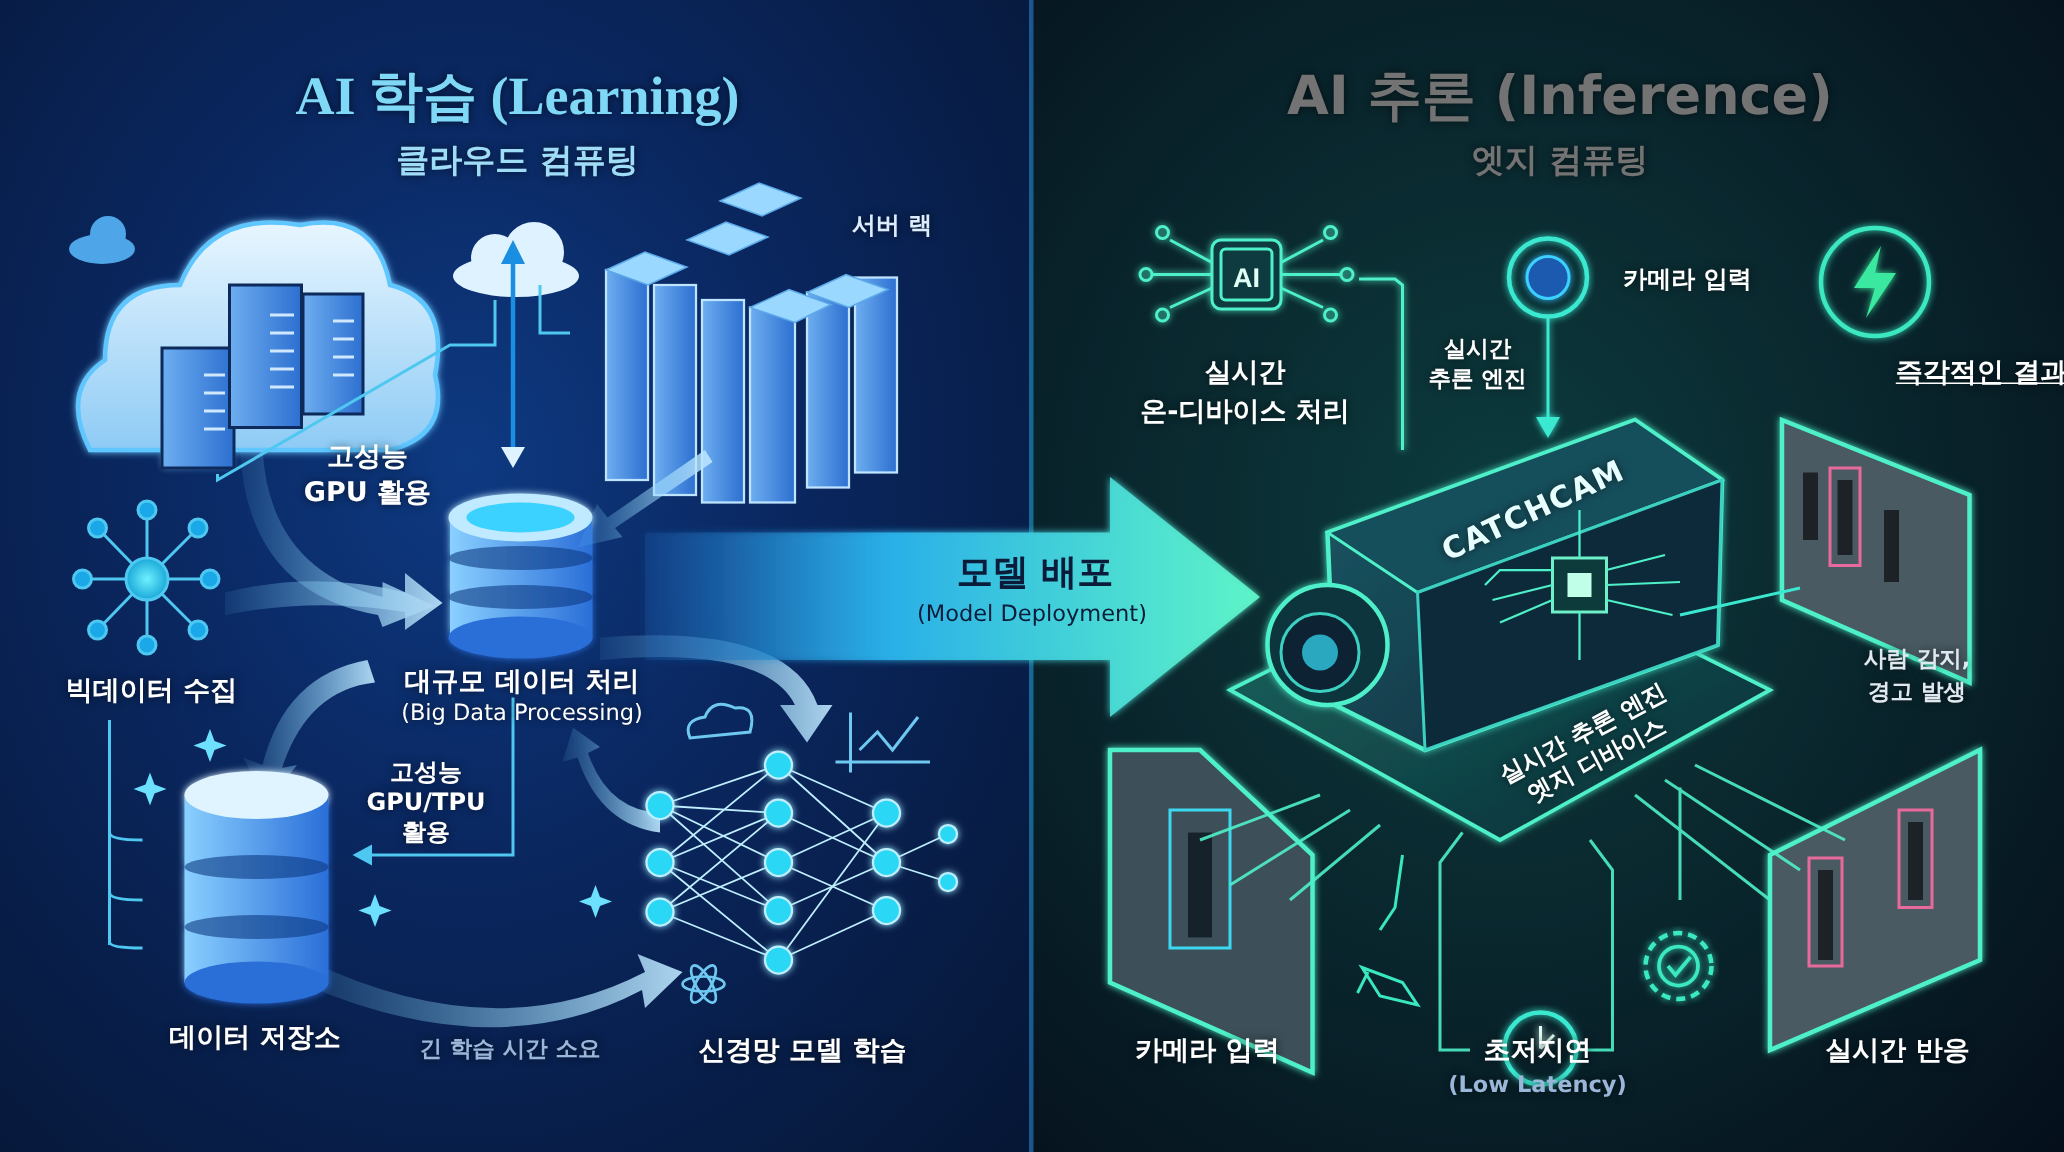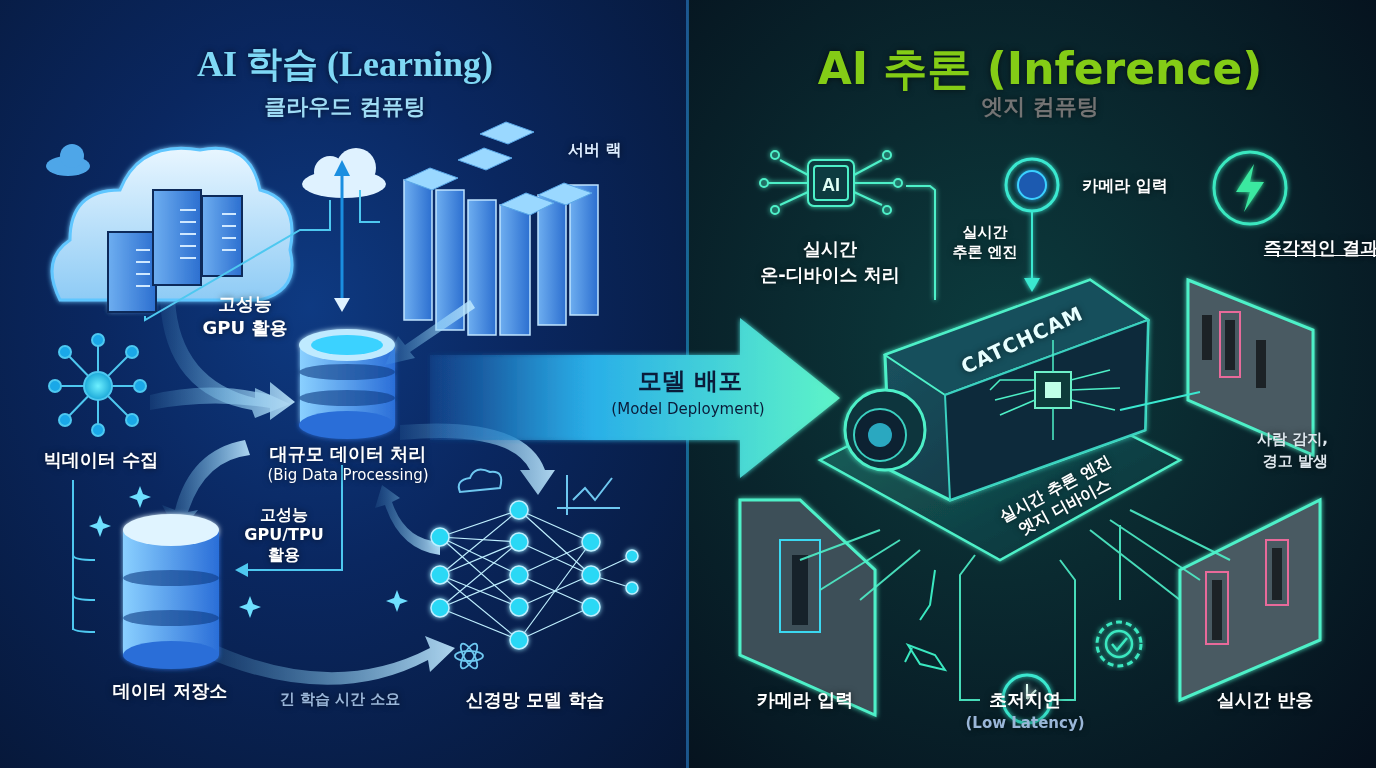--- a/index.html
+++ b/index.html
@@ -8,21 +8,21 @@
   .stage { position: absolute; left: 0; top: 0; width: 1376px; height: 768px; overflow: hidden; }
   .panel-left { position: absolute; left: 0; top: 0; width: 688px; height: 768px;
     background: radial-gradient(ellipse at 45% 40%, #0e3a82 0%, #0a2760 40%, #061634 100%); }
   .panel-right { position: absolute; left: 688px; top: 0; width: 688px; height: 768px;
     background: radial-gradient(ellipse at 45% 45%, #0c3c3e 0%, #0a2a30 40%, #050f1c 100%); }
   .divider { position: absolute; left: 686px; top: 0; width: 3px; height: 768px; background: linear-gradient(#2a7fc8, #1e9ecb, #2a7fc8); opacity: .6; }
   svg.art { position: absolute; left: 0; top: 0; width: 1376px; height: 768px; }
   .txt { position: absolute; color: #ffffff; white-space: nowrap; text-align: center; text-shadow: 0 0 6px rgba(0,0,0,.6); }
   .title-left { left: 120px; top: 40px; width: 450px; font-size: 36px; font-weight: bold; color: #7fd8f5; font-family: Liberation Serif, serif; }
   .sub-left { left: 200px; top: 92px; width: 290px; font-size: 22px; font-weight: bold; color: #9fdcf5; }
-  .title-right { left: 800px; top: 40px; width: 480px; font-size: 44px; font-weight: bold; color: #84cc16; }
+  .title-right { left: 800px; top: 40px; width: 480px; font-size: 36px; font-weight: bold; color: #737373; }
   .sub-right { left: 930px; top: 92px; width: 220px; font-size: 22px; font-weight: bold; color: #737373; }
   .lbl { font-size: 18px; font-weight: bold; }
   .lbl-sm { font-size: 15px; color: #ffffff; font-weight: normal; }
   .dim { color: #9ab6d8; font-weight: bold; }
   .deploy-main { left: 590px; top: 365px; width: 200px; font-size: 24px; font-weight: bold; color: #0a1c3a; text-shadow: none; }
   .deploy-sub { left: 588px; top: 400px; width: 200px; font-size: 15px; color: #0a1c3a; text-shadow: none; }
   .rot { transform: rotate(-28deg); transform-origin: center; }
   .cam-brand { left: 952px; top: 328px; width: 140px; font-size: 20px; font-weight: bold; color: #e8ffff; letter-spacing: 1px; transform: rotate(-25deg); }
 </style>
 </head>
@@ -392,21 +392,21 @@
   <div class="txt lbl" style="left:750px; top:236px; width:160px; line-height:26px;">
     <div>실시간</div>
     <div>온-디바이스 처리</div>
   </div>
   <div class="txt lbl" style="left:940px; top:222px; width:90px; font-size:15px; line-height:20px;">
     <div>실시간</div>
     <div>추론 엔진</div>
   </div>
   <div class="txt lbl" style="left:1075px; top:176px; width:100px; font-size:16px;">카메라 입력</div>
   <div class="txt lbl" style="left:1251px; top:236px; width:140px;text-decoration:underline;">즉각적인 결과</div>
-  <div class="txt lbl" style="left:1228px; top:428px; width:100px; font-size:15px; color:#dfe8ee; line-height:22px;text-align:right;">
+  <div class="txt lbl" style="left:1228px; top:428px; width:100px; font-size:15px; color:#dfe8ee; line-height:22px;">
     <div>사람 감지,</div>
     <div>경고 발생</div>
   </div>
   <div class="txt cam-brand">CATCHCAM</div>
   <div class="txt lbl rot" style="left:990px; top:478px; width:140px; font-size:16px; line-height:20px;">
     <div>실시간 추론 엔진</div>
     <div>엣지 디바이스</div>
   </div>
   <div class="txt lbl" style="left:740px; top:688px; width:130px;">카메라 입력</div>
   <div class="txt lbl" style="left:970px; top:688px; width:110px;">초저지연</div>

